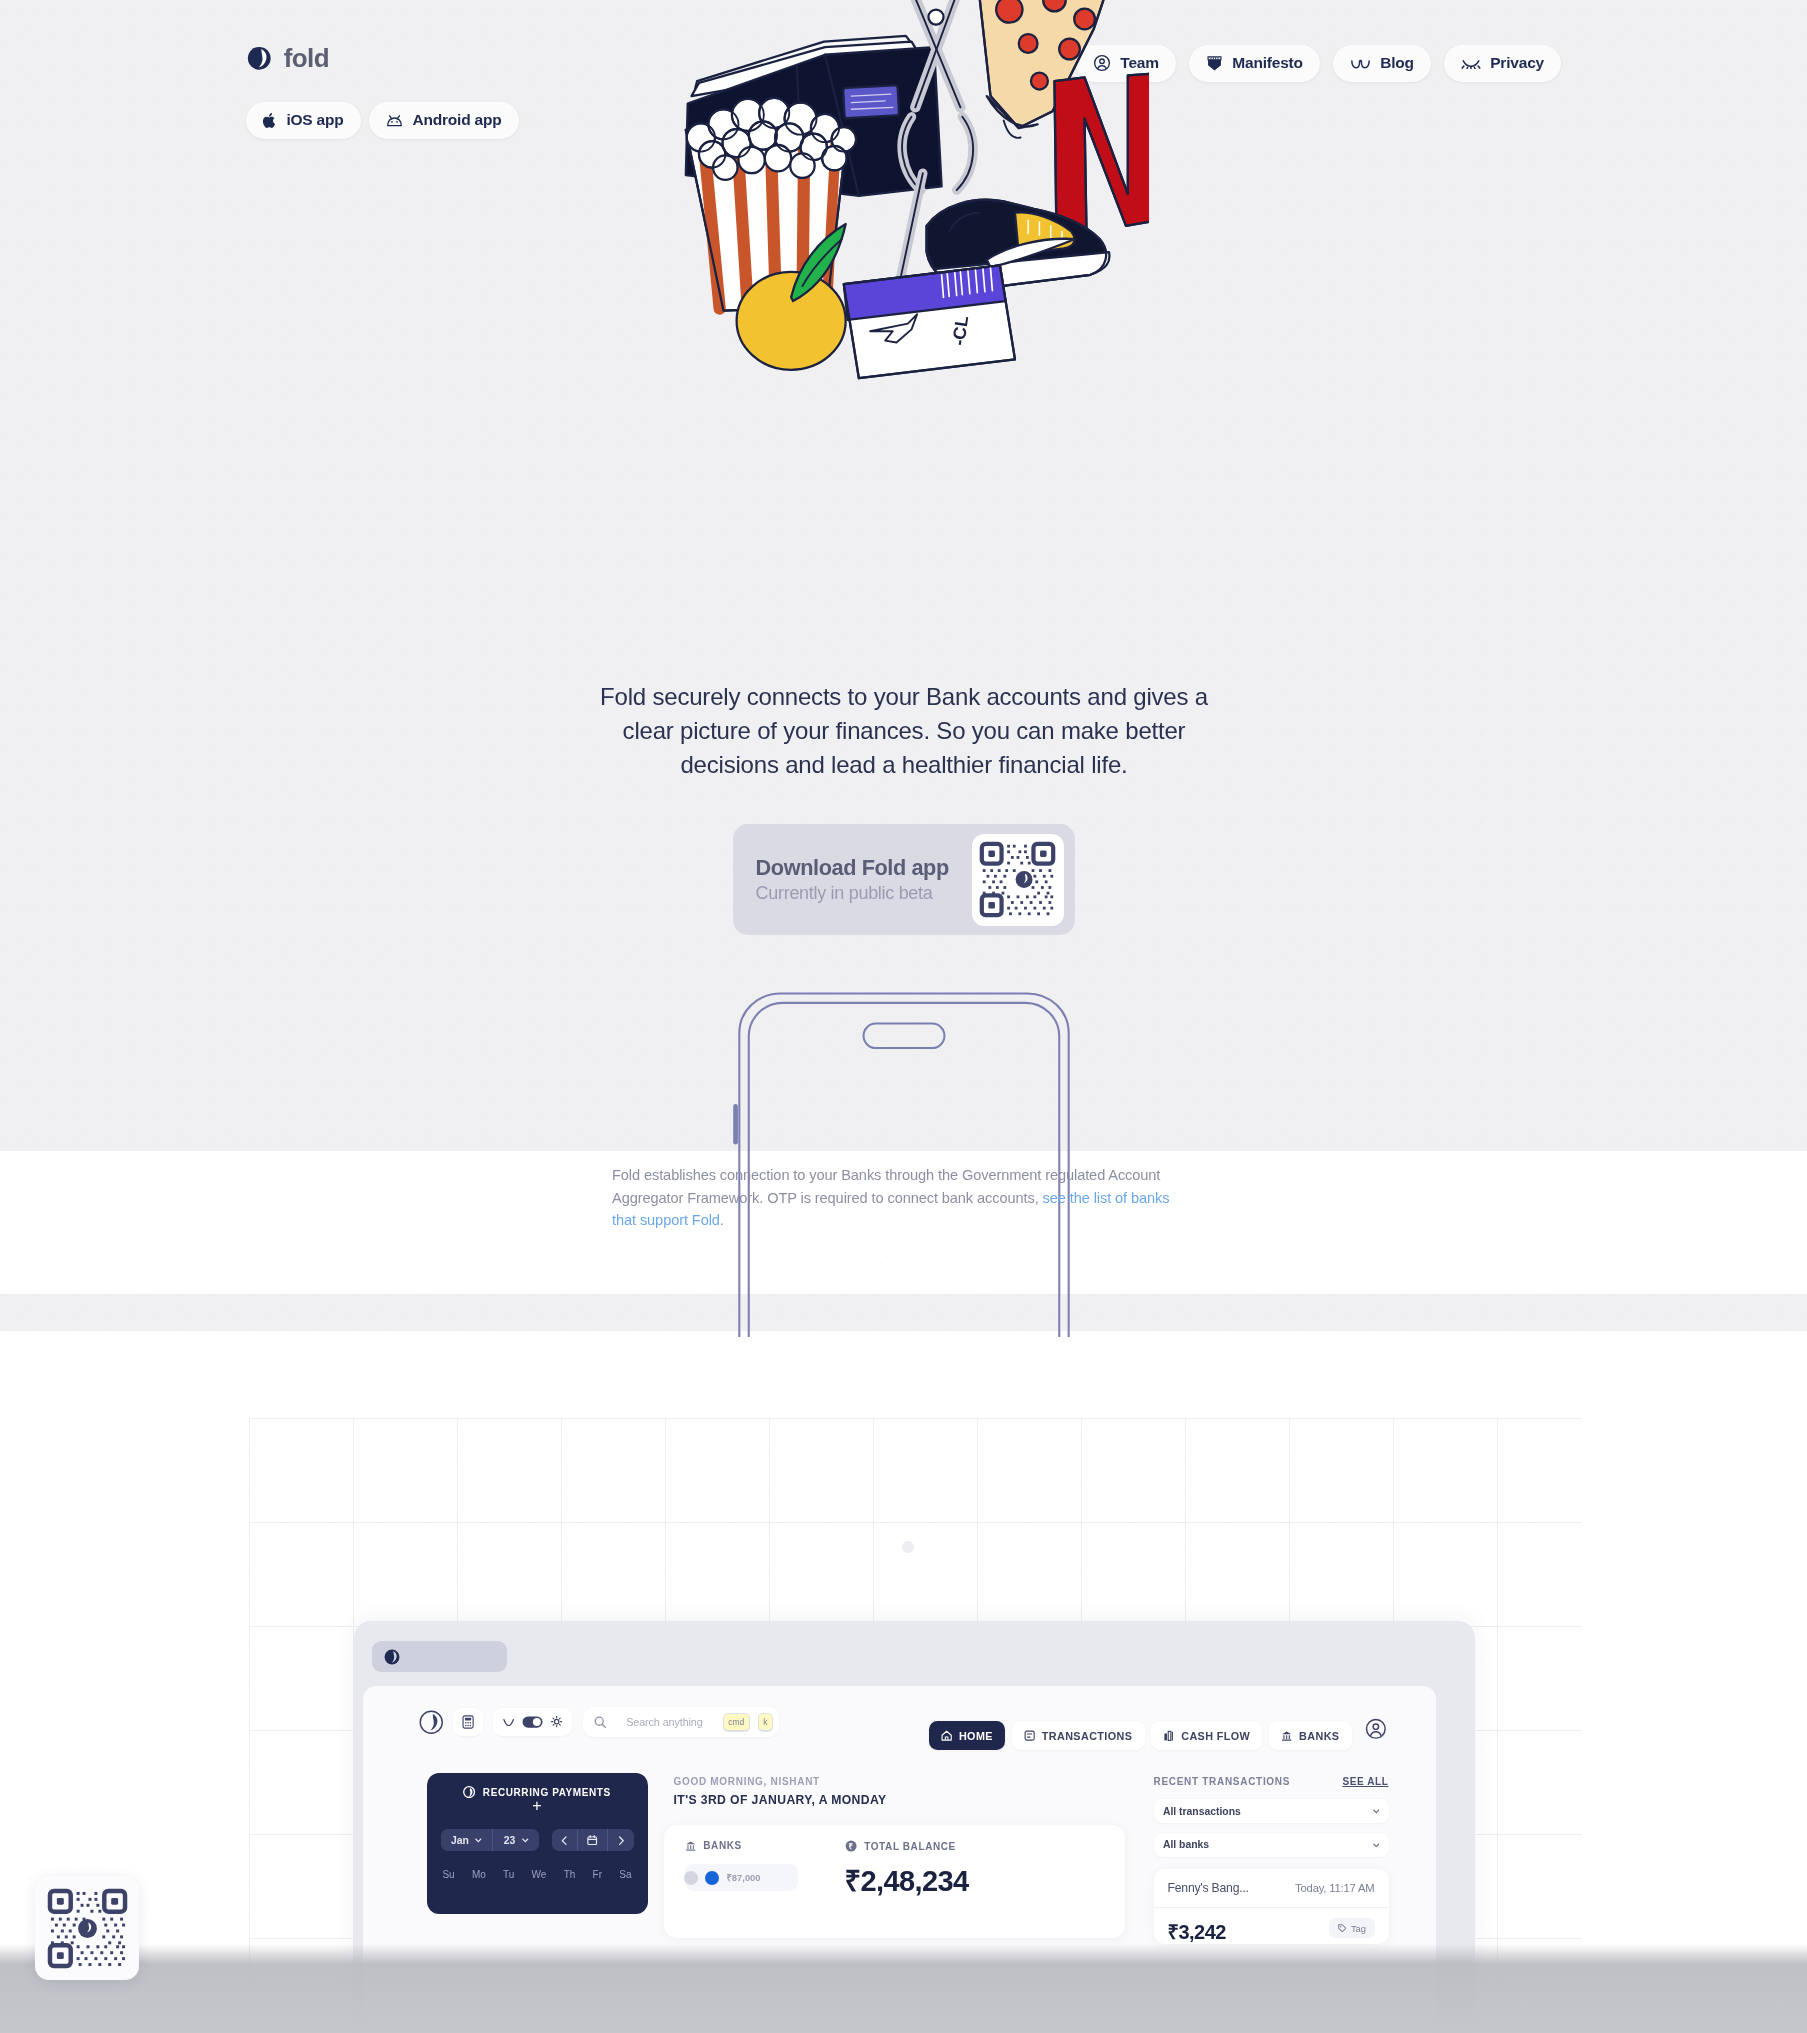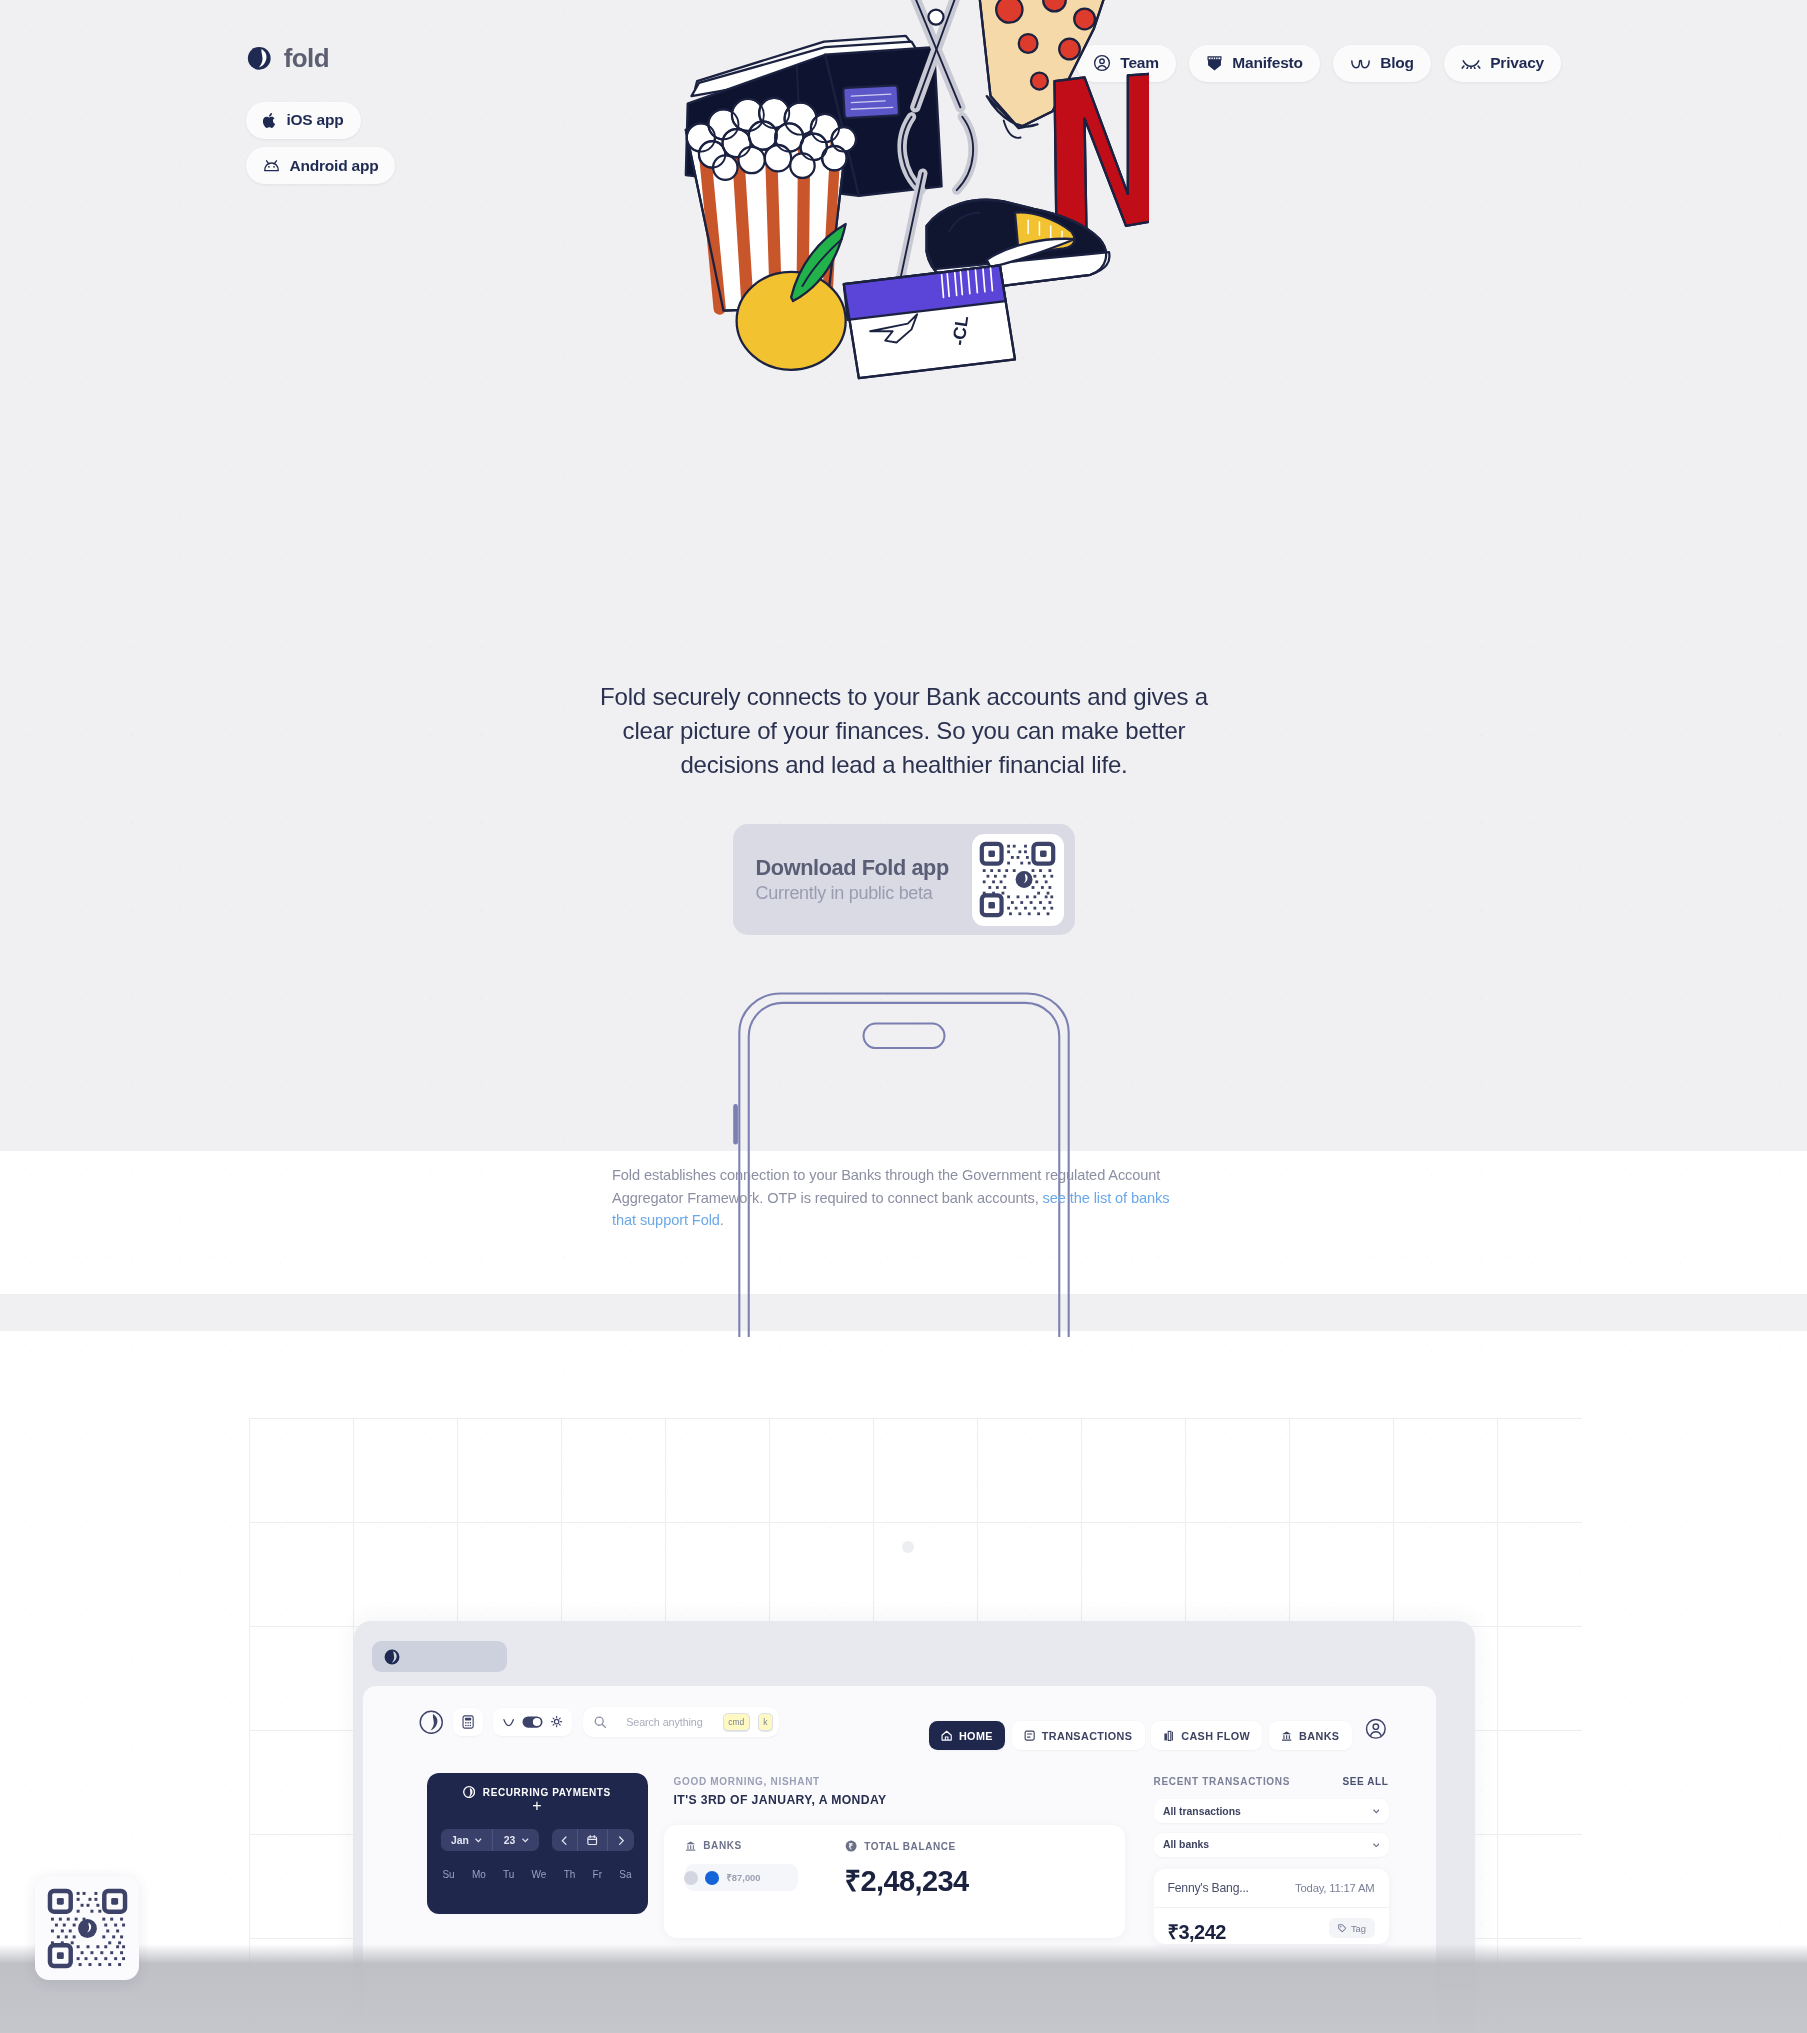--- a/index.html
+++ b/index.html
@@ -59,21 +59,21 @@
     font-size: 15.5px; font-weight: bold; color: #1f2a52;
     box-shadow: 0 0.9px 2.8px rgba(30,40,80,0.07);
     white-space: nowrap;
     letter-spacing: -0.2px;
     cursor: pointer;
   }
   .pill svg { display: block; flex: none; }
 
   .left-pills {
     position: absolute; left: 246px; top: 102px;
-    display: flex; flex-direction: column; align-items: flex-start; gap: 8.5px;
+    display: flex; flex-direction: row; align-items: flex-start; gap: 8.5px;
   }
 
   .right-pills {
     position: absolute; right: 247px; top: 45px;
     display: flex; flex-direction: row; align-items: flex-end; gap: 13px;
   }
 
   
   .hero-art {
     position: absolute; left: 659px; top: -13px;
@@ -282,20 +282,21 @@
   .recent-head {
     display: flex; align-items: center; justify-content: space-between;
   }
   .recent-title {
     font-size: 10px; font-weight: bold; color: #7c melhor; letter-spacing: 0.7px;
     color: #7c8098;
   }
   .see-all {
     font-size: 10px; font-weight: bold; color: #4a5070; letter-spacing: 0.6px;
     cursor: pointer;
+    text-decoration: underline;
   }
   .filters { display: flex; gap: 9.4px; margin-top: 12.2px; flex-direction: column; }
   .filter-chip {
     flex: 1; display: flex; align-items: center; justify-content: space-between;
     background: #fff; border-radius: 8.5px; padding: 6.6px 9.4px;
     font-size: 10.4px; font-weight: bold; color: #3c4260;
     box-shadow: 0 0.9px 1.9px rgba(40,50,90,0.05);
     cursor: pointer;
   }
   .txn-card {

